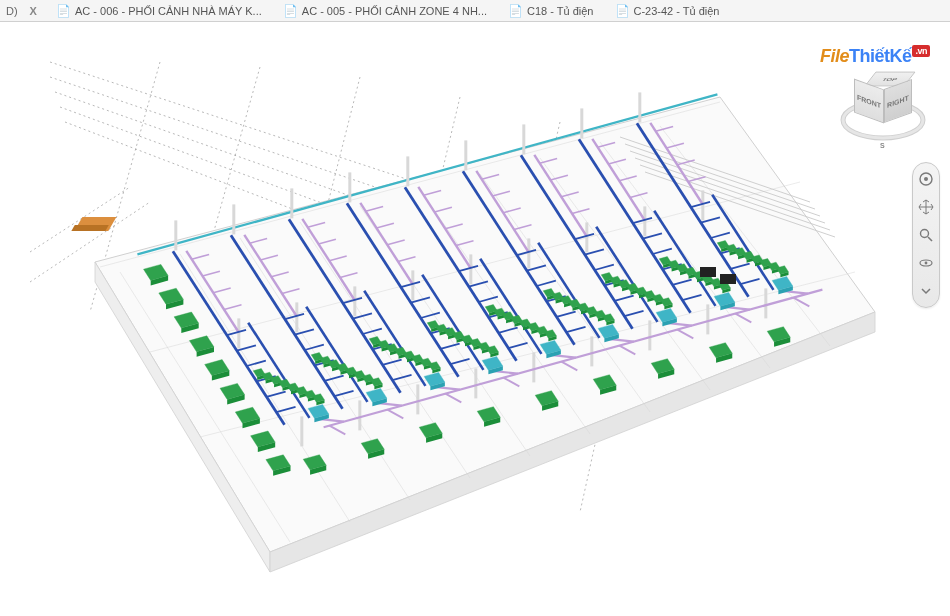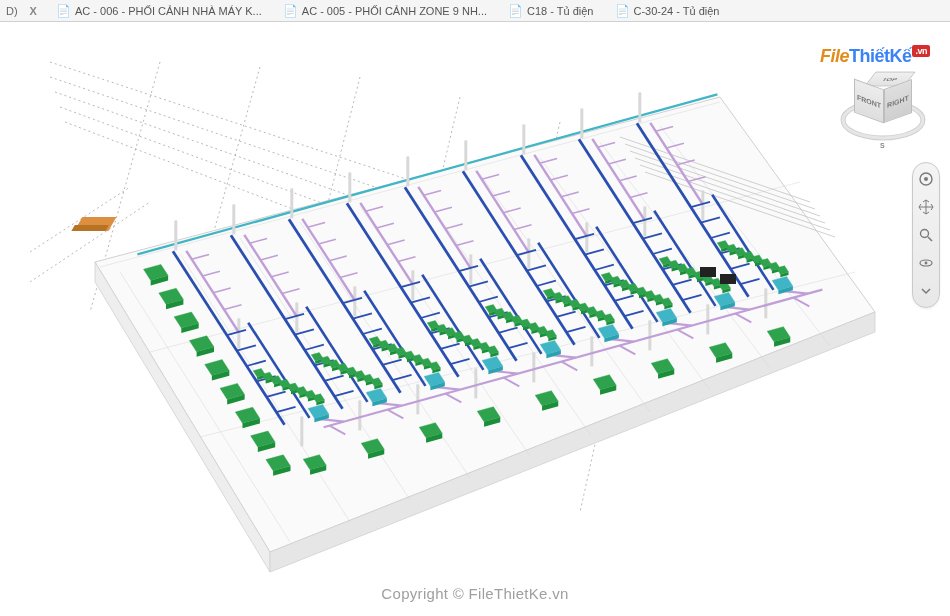--- a/index.html
+++ b/index.html
@@ -188,29 +188,29 @@
 
 <div class="tab-bar">
   <span class="tab-prefix">D)</span>
   <span class="tab-close">X</span>
   <div class="tab">
     <span class="tab-icon">📄</span>
     <span>AC - 006 - PHỐI CẢNH NHÀ MÁY K...</span>
   </div>
   <div class="tab">
     <span class="tab-icon">📄</span>
-    <span>AC - 005 - PHỐI CẢNH ZONE 9 NH...</span>
+    <span>AC - 005 - PHỐI CẢNH ZONE 4 NH...</span>
   </div>
   <div class="tab">
     <span class="tab-icon">📄</span>
     <span>C18 - Tủ điện</span>
   </div>
   <div class="tab">
     <span class="tab-icon">📄</span>
-    <span>C-30-24 - Tủ điện</span>
+    <span>C-23-42 - Tủ điện</span>
   </div>
 </div>
 
 <div class="canvas">
 
   <div class="wm-logo">
     <span class="wm-file">File</span><span class="wm-thietke">ThiếtKế</span><span class="wm-vn">.vn</span>
   </div>
 
   <div class="viewcube">
@@ -700,14 +700,13 @@
         <line x1="735.4" y1="291.59999999999997" x2="751.3" y2="300.4" stroke="#c09fd8" stroke-width="1.8"></line>
         <line x1="793.3999999999999" y1="275.6" x2="809.3" y2="284.4" stroke="#c09fd8" stroke-width="1.8"></line>
       </g>
 
     <g fill="#222">
       <rect x="700" y="245" width="16" height="10"></rect>
       <rect x="720" y="252" width="16" height="10"></rect>
     </g>
   </svg>
 
-  <div class="copyright">Copyright © FileThietKe.vn</div>
 </div>
 
 </body></html>

